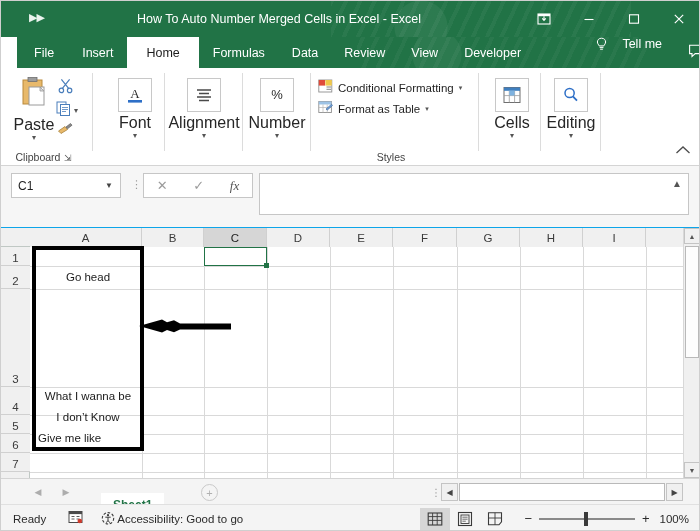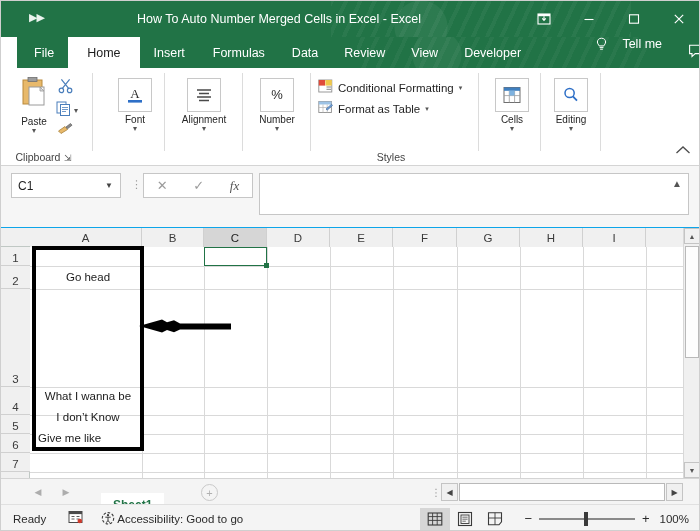--- a/index.html
+++ b/index.html
@@ -89,21 +89,21 @@
     position: absolute; right: 0; top: 5px; width: 1px; height: 78px; background: #dcdcdc;
   }
   .glabel {
     position: absolute; bottom: 3px; left: 0; width: 100%;
     text-align: center; font-size: 10.5px; color: #444;
   }
   .bigbtn {
     display: flex; flex-direction: column; align-items: center;
     width: 54px; color: #333;
   }
-  .biglabel { font-size: 10px; color: #262626; margin-top: 2px; }
+  .biglabel { font-size: 16px; color: #262626; margin-top: 2px; }
   .caret { font-size: 8px; color: #555; line-height: 7px; }
   .iconbox {
     width: 34px; height: 34px; border: 1px solid #c8c8c8; background: #fff;
     display: flex; align-items: center; justify-content: center;
   }
   .stylerow {
     display: flex; align-items: center; gap: 5px;
     font-size: 11.5px; color: #1f1f1f; height: 21px; white-space: nowrap;
   }
   .dlauncher { position: absolute; font-size: 9px; color: #555; }
@@ -288,22 +288,22 @@
       <div class="wbtn">
         <svg width="14" height="14" viewBox="0 0 14 14">
             <path d="M2.8 2.8 L11.2 11.2 M11.2 2.8 L2.8 11.2" stroke="#fff" stroke-width="1.15"></path>
           </svg>
       </div>
     </div>
   </div>
 
   <div class="tabbar">
     <div class="tab" style="padding-left:17px;padding-right:14px">File</div>
+    <div class="tab" style="padding:0 14px">Insert</div>
     <div class="tab active" style="padding:0 19px">Home</div>
-    <div class="tab" style="padding:0 14px">Insert</div>
     <div class="tab" style="padding:0 14px">Formulas</div>
     <div class="tab" style="padding:0 13px">Data</div>
     <div class="tab" style="padding:0 13px">Review</div>
     <div class="tab" style="padding:0 13px">View</div>
     <div class="tab" style="padding:0 13px">Developer</div>
 
     <div class="tellme">
       <span>
         <svg width="13" height="15" viewBox="0 0 13 15">
             <path d="M6.5 1.2 C3.9 1.2 2.4 3 2.4 5 c0 1.7 1.3 2.7 1.8 3.9 h4.6 C9.3 7.7 10.6 6.7 10.6 5 c0-2-1.5-3.8-4.1-3.8 z" fill="none" stroke="#fff" stroke-width="1"></path>

